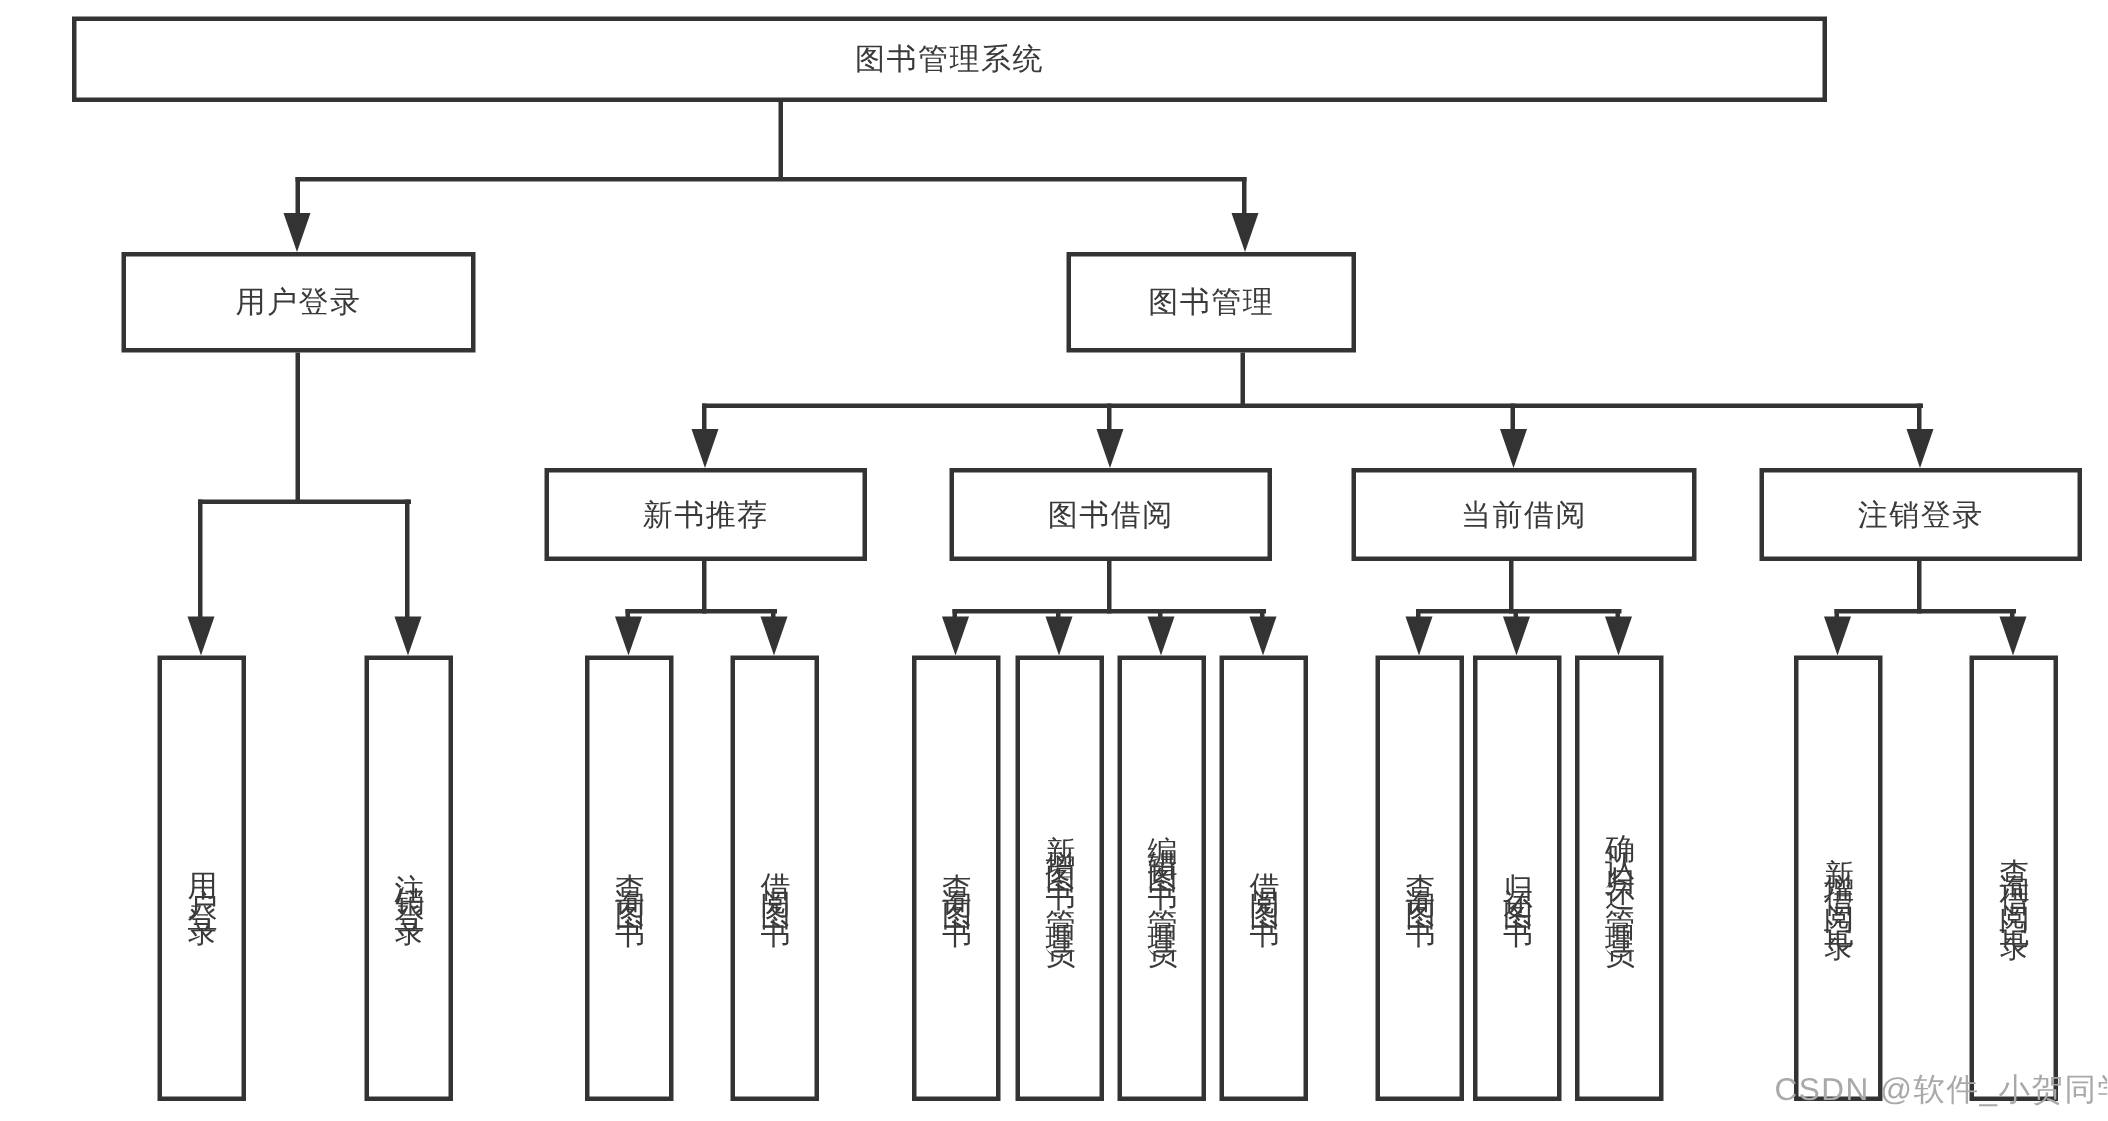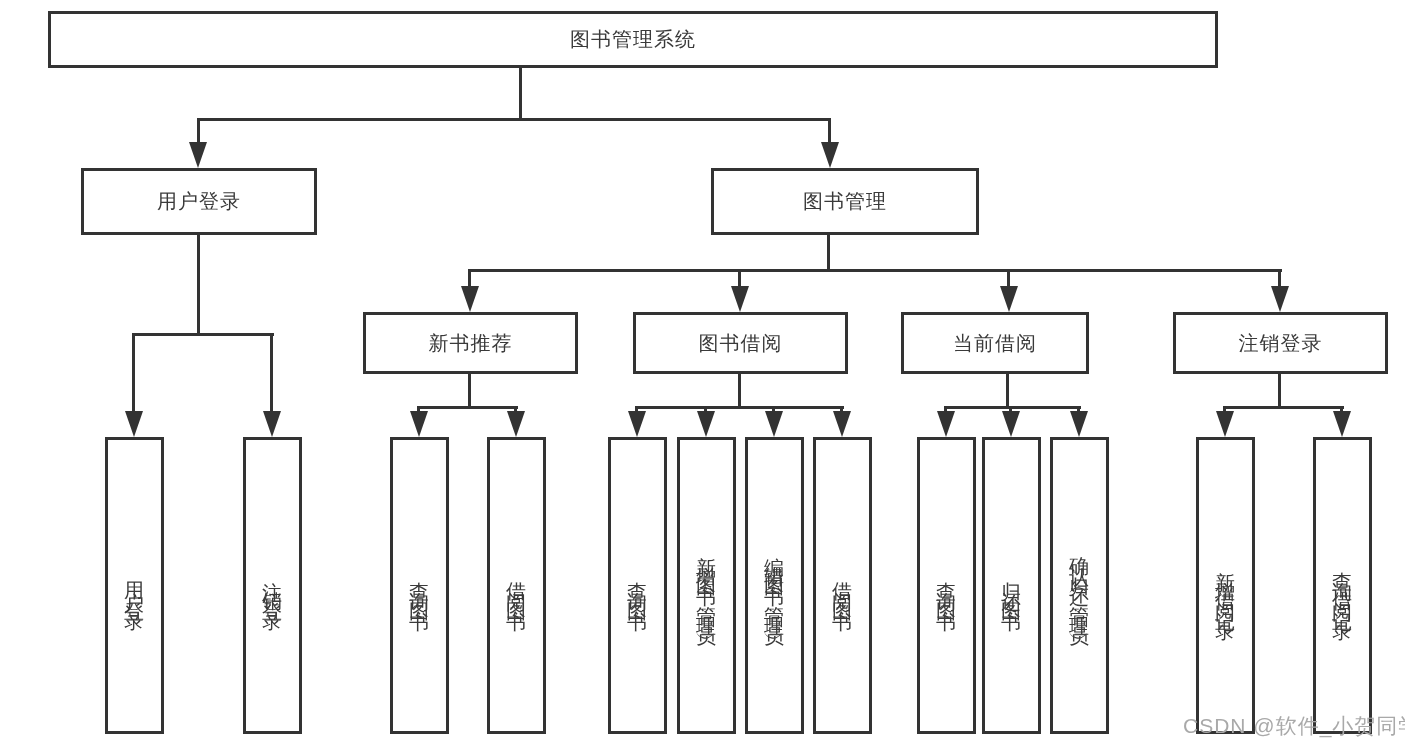--- a/index.html
+++ b/index.html
@@ -77,21 +77,21 @@
   <div class="vl" style="left:519px; top:67px; height:53px;"></div>
   <div class="hl" style="left:197px; top:118px; width:634px;"></div>
   <div class="vl" style="left:197px; top:118px; height:28px;"></div>
   <div class="ah" style="left:189px; top:142px;"></div>
   <div class="vl" style="left:828px; top:118px; height:28px;"></div>
   <div class="ah" style="left:821px; top:142px;"></div>
 
   <div class="box" style="left:81px; top:168px; width:236px; height:67px;">
     <span>用户登录</span>
   </div>
-  <div class="box" style="left:711px; top:168px; width:268px; height:67px;">
+  <div class="box" style="left:711px; top:168px; width:193px; height:67px;">
     <span>图书管理</span>
   </div>
 
   <div class="vl" style="left:197px; top:235px; height:100px;"></div>
   <div class="hl" style="left:132px; top:333px; width:142px;"></div>
   <div class="vl" style="left:132px; top:333px; height:80px;"></div>
   <div class="ah" style="left:125px; top:411px;"></div>
   <div class="vl" style="left:270px; top:333px; height:80px;"></div>
   <div class="ah" style="left:263px; top:411px;"></div>
 
@@ -105,21 +105,21 @@
   <div class="ah" style="left:1000px; top:286px;"></div>
   <div class="vl" style="left:1278px; top:269px; height:21px;"></div>
   <div class="ah" style="left:1271px; top:286px;"></div>
 
   <div class="box" style="left:363px; top:312px; width:215px; height:62px;">
     <span>新书推荐</span>
   </div>
   <div class="box" style="left:633px; top:312px; width:215px; height:62px;">
     <span>图书借阅</span>
   </div>
-  <div class="box" style="left:901px; top:312px; width:188px; height:62px;align-items:center;">
+  <div class="box" style="left:901px; top:312px; width:230px; height:62px;align-items:center;">
     <span>当前借阅</span>
   </div>
   <div class="box" style="left:1173px; top:312px; width:215px; height:62px;">
     <span>注销登录</span>
   </div>
 
   <div class="vl" style="left:468px; top:374px; height:35px;"></div>
   <div class="hl" style="left:417px; top:406px; width:101px;"></div>
   <div class="vl" style="left:417px; top:406px; height:8px;"></div>
   <div class="ah" style="left:410px; top:411px;"></div>

